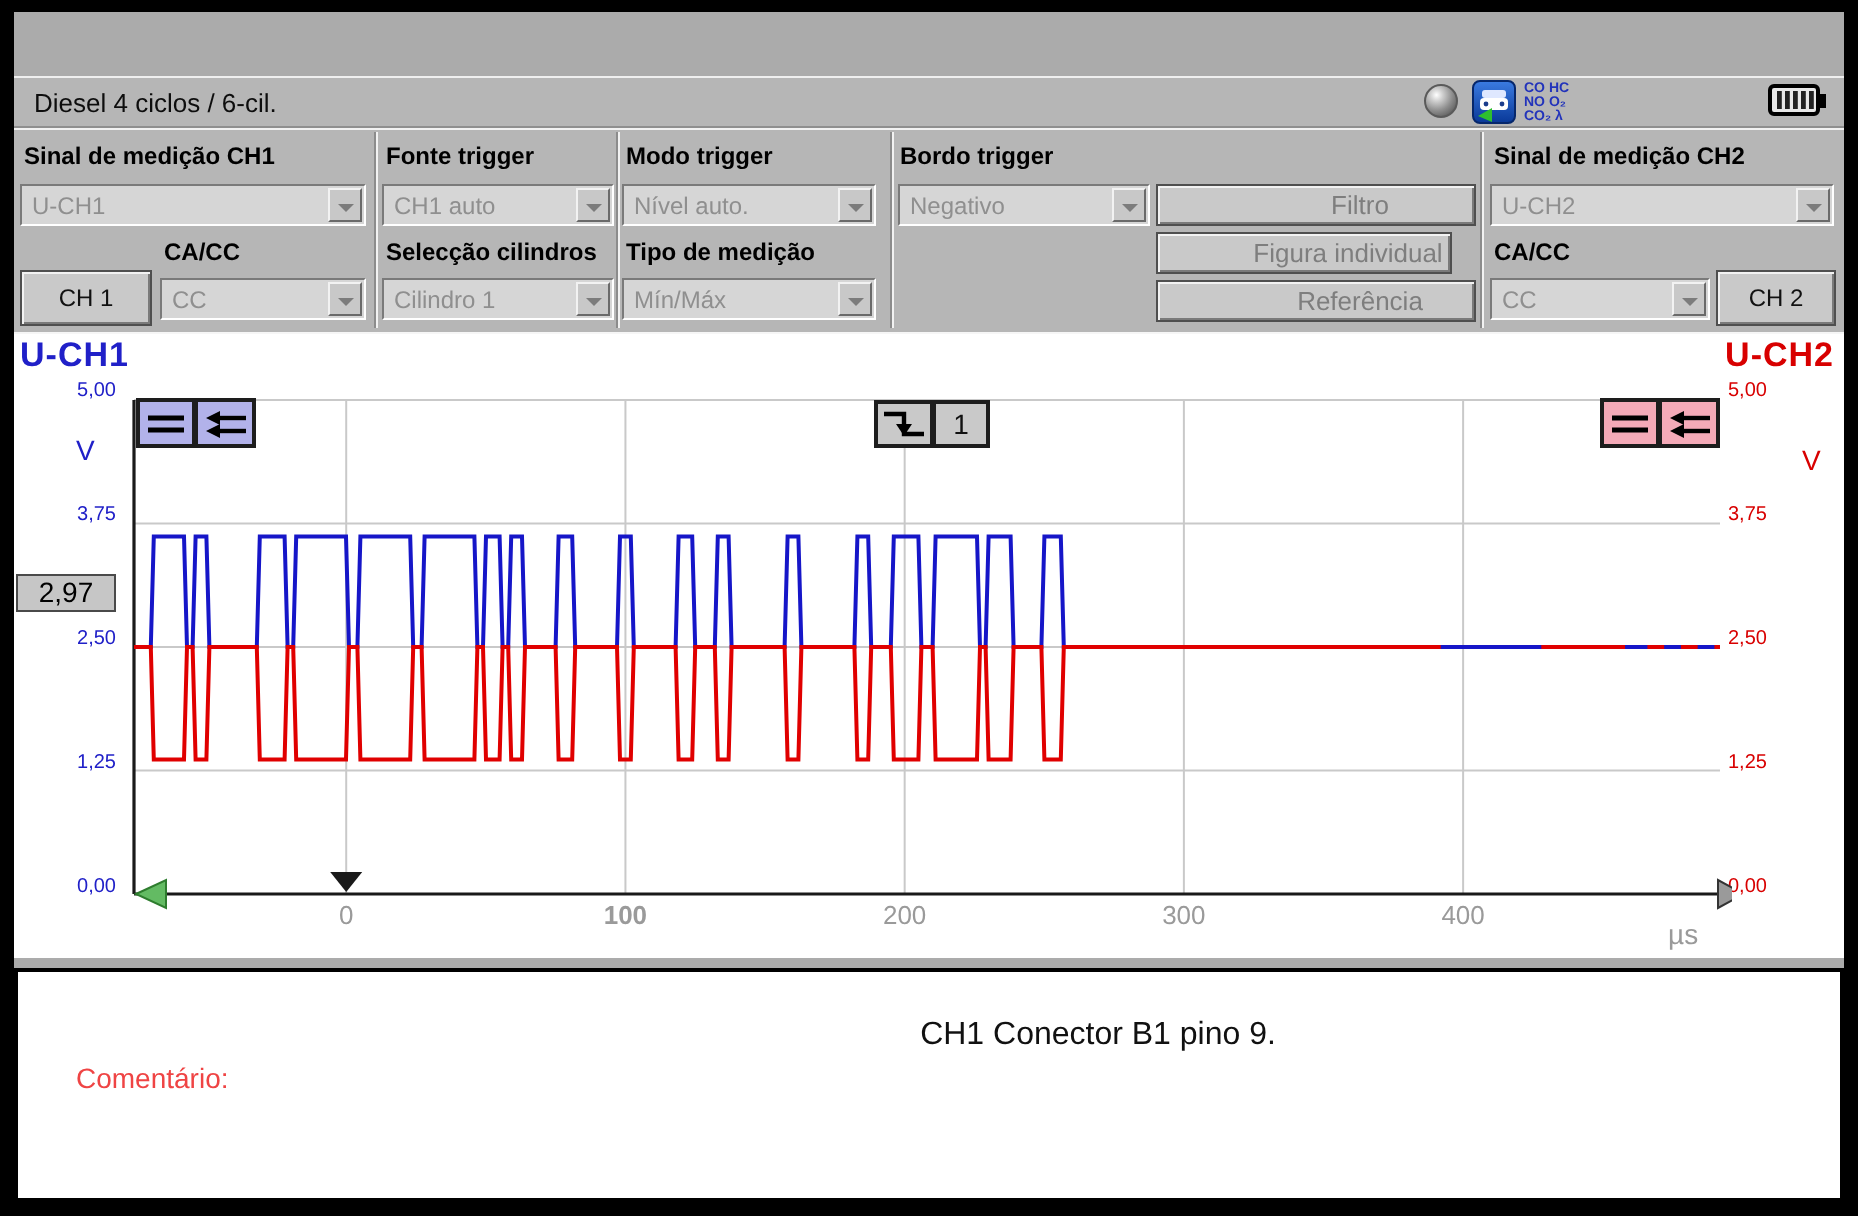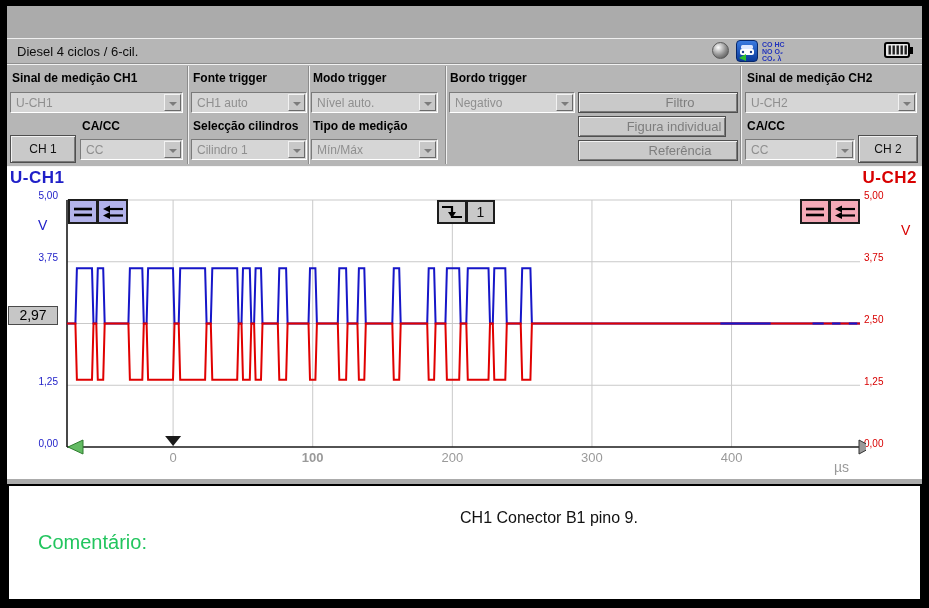--- a/index.html
+++ b/index.html
@@ -37,33 +37,33 @@
   .btn-dis{font-size:13px;color:#7e7e7e;padding-left:44px;}
   .sep{width:0;border-left:1px solid #8c8c8c;border-right:1px solid #f2f2f2;top:66px;height:98px;}
   
   .chartpanel{left:7px;top:166px;width:915px;height:313px;background:#ffffff;border-top:1px solid #f6f6f6;box-sizing:border-box;}
   .ch-title{font-size:17px;letter-spacing:0.5px;font-weight:bold;}
   .blue{color:#2020c8;} .red{color:#d80000;}
   .ylab{font-size:10px;height:16px;white-space:nowrap;}
   .yl{left:12px;width:46px;text-align:right;}
   .yr{left:864px;width:52px;text-align:left;}
   .vunit{font-size:14px;}
-  .trigbadge{left:8px;top:306px;width:50px;height:19px;background:#c6c6c6;border:1px solid #4a4a4a;
+  .trigbadge{left:8px;top:287px;width:50px;height:19px;background:#c6c6c6;border:1px solid #4a4a4a;
     box-sizing:border-box;font-size:14px;color:#000;text-align:center;line-height:17px;}
   .xlab{font-size:13px;color:#9a9a9a;text-align:center;height:15px;}
   .usunit{left:834px;top:459px;font-size:14px;color:#9a9a9a;}
   .iconbtn{border:2px solid #1d1d1d;box-sizing:border-box;display:flex;align-items:center;justify-content:center;}
   .lav{background:#b2b2ea;}
   .pnk{background:#f4aab8;}
   .gry{background:#c9c9c9;}
   .trigch{font-size:14px;color:#111;}
   
   .commentpanel{left:7px;top:484px;width:915px;height:117px;background:#ffffff;
     border:2px solid #000;box-sizing:border-box;}
-  .comment-label{left:38px;top:531px;font-size:20px;color:#22c55e;}
+  .comment-label{left:38px;top:531px;font-size:14px;color:#ef4444;}
   .comment-block{left:156px;top:508px;width:786px;text-align:center;font-size:16px;color:#111;line-height:19px;}
 </style>
 </head>
 <body>
 
 <div class="abs window"></div>
 
 <div class="abs titlebar"></div>
 <span class="abs title-text">Diesel 4 ciclos /  6-cil.</span>
 <div class="abs led"></div>

